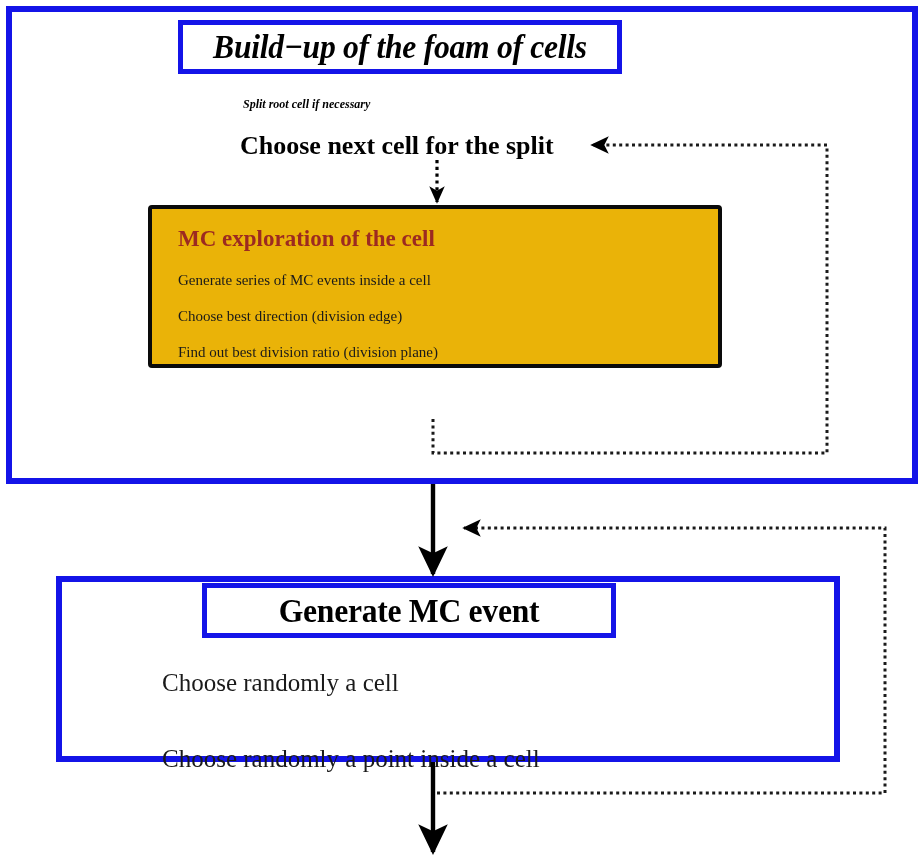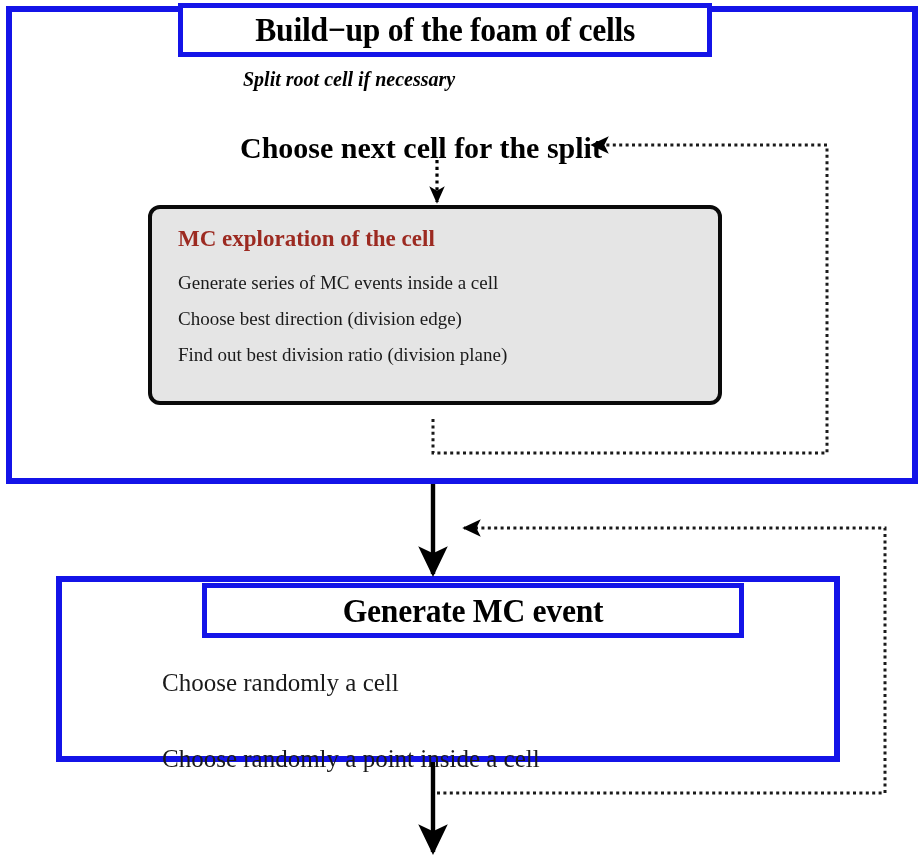--- a/index.html
+++ b/index.html
@@ -42,28 +42,29 @@
     box-sizing: border-box;
     border: 5px solid #1414E8;
     background: #ffffff;
     display: flex;
     align-items: center;
     justify-content: center;
     z-index: 6;
   }
   #title-plaque-buildup {
     left: 178px;
-    top: 3px;
-    width: 534px;
+    top: 20px;
+    width: 444px;
     height: 54px;
+    font-style: italic;
   }
   #title-plaque-generate {
     left: 202px;
     top: 583px;
-    width: 542px;
+    width: 414px;
     height: 55px;
   }
   .title-text {
     font-family: "Liberation Serif", "DejaVu Serif", serif;
     font-weight: bold;
     color: #000000;
     letter-spacing: -0.3px;
     white-space: nowrap;
     transform: scaleX(0.93);
   }
@@ -73,58 +74,58 @@
   
   .step-label {
     position: absolute;
     white-space: nowrap;
     color: #000000;
     font-family: "Liberation Serif", "DejaVu Serif", serif;
     z-index: 5;
   }
   #label-split-root {
     left: 243px;
-    top: 68px;
-    font-size: 20px;
+    top: 97px;
+    font-size: 12px;
     font-weight: bold;
     font-style: italic;
   }
   #label-choose-next {
     left: 240px;
     top: 131px;
-    font-size: 30px;
+    font-size: 26px;
     font-weight: bold;
   }
 
   
   #mc-box {
     position: absolute;
     box-sizing: border-box;
     left: 148px;
     top: 205px;
     width: 574px;
-    height: 200px;
+    height: 163px;
     border: 4px solid #0a0a0a;
-    border-radius: 12px;
-    background: #e5e5e5;
+    border-radius: 4px;
+    background: #eab308;
     z-index: 4;
   }
   #mc-box-title {
     position: absolute;
     left: 26px;
     top: 17px;
     font-size: 23px;
     font-weight: bold;
     color: #9C2A21;
     white-space: nowrap;
   }
   .mc-line {
     position: absolute;
     left: 26px;
-    font-size: 19px;
+    font-size: 15px;
     color: #1a1a1a;
     white-space: nowrap;
   }
   #mc-line-0 { top: 63px; }
   #mc-line-1 { top: 99px; }
   #mc-line-2 { top: 135px; }
 
   
   .gen-line {
     position: absolute;

